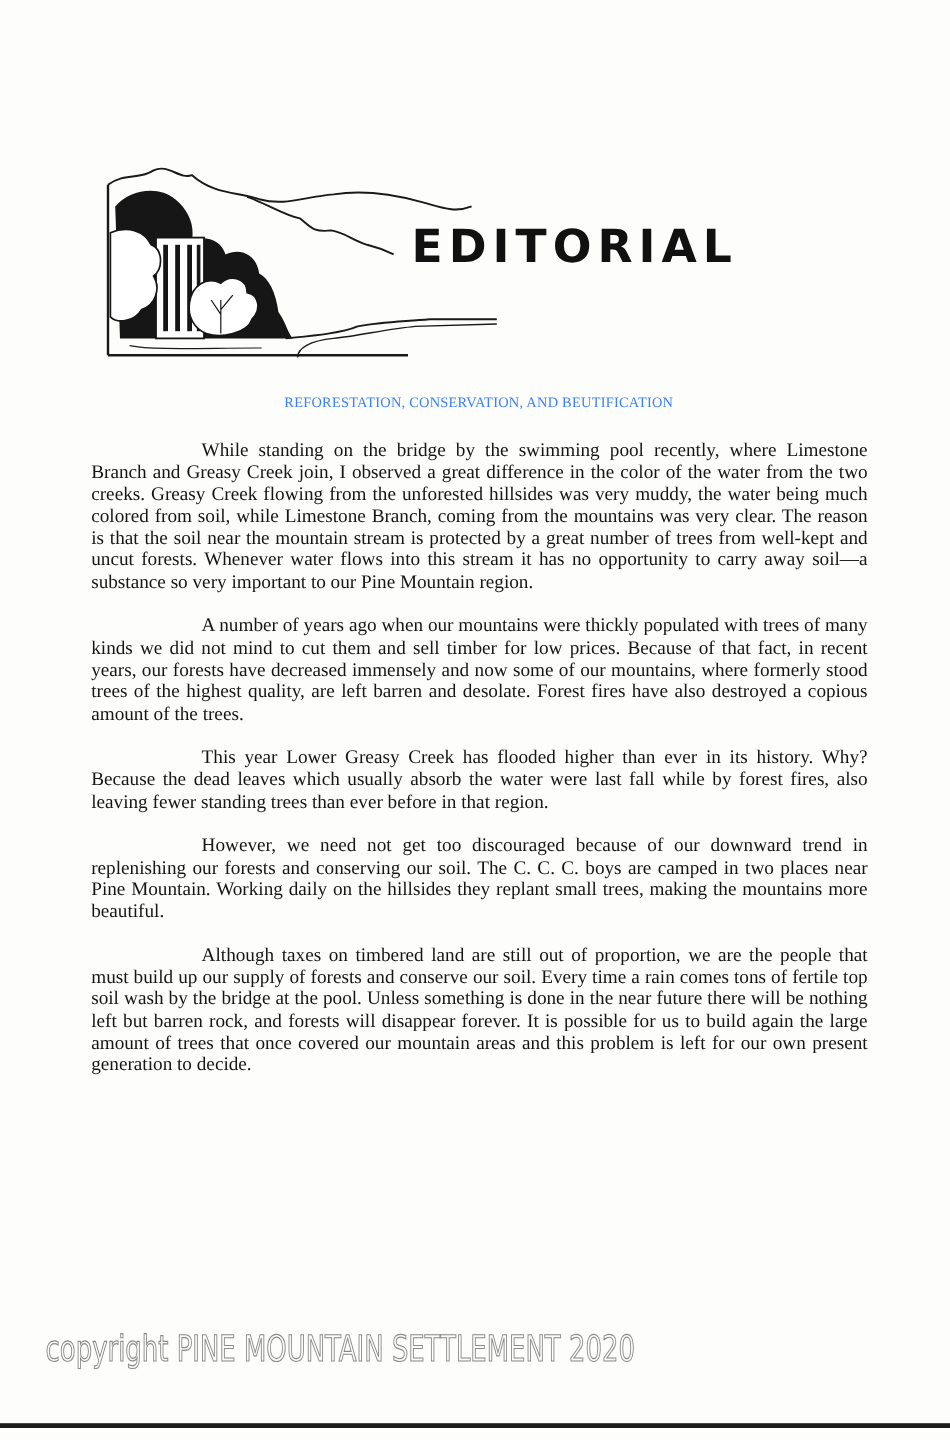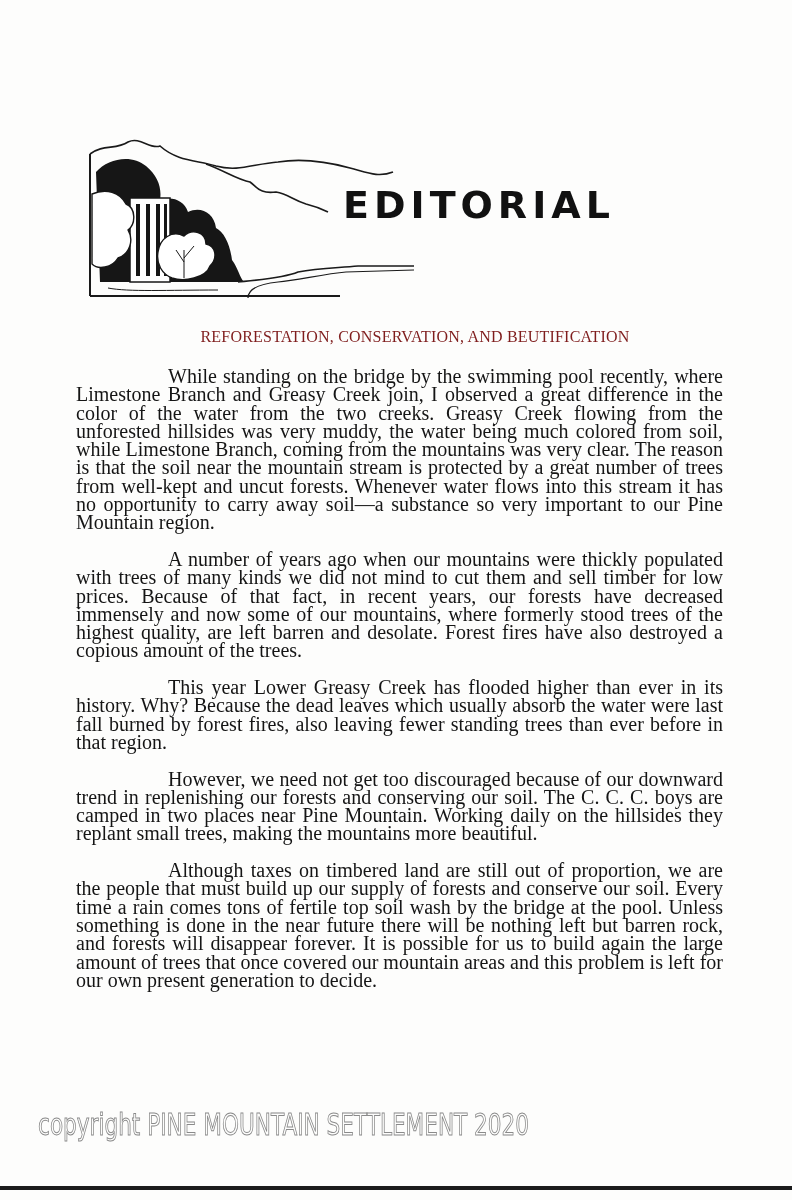--- a/index.html
+++ b/index.html
@@ -35,36 +35,36 @@
       top: 186px;
       font-family: "DejaVu Sans", "Liberation Sans", sans-serif;
       font-weight: bold;
       font-size: 38px;
       letter-spacing: 5px;
       color: #111111;
       line-height: 1;
     }
     .article-title {
       position: absolute;
-      left: 91px;
+      left: 75px;
       width: 648px;
       top: 328px;
       text-align: center;
       font-family: "Liberation Serif", "DejaVu Serif", serif;
-      font-size: 16px;
+      font-size: 12px;
       letter-spacing: 0.2px;
-      color: #7f1d1d;
+      color: #3b82f6;
     }
     .article-body {
       position: absolute;
       left: 76px;
       width: 647px;
       top: 367px;
       font-family: "Liberation Serif", "DejaVu Serif", serif;
-      font-size: 20px;
+      font-size: 16px;
       line-height: 18.3px;
       color: #151515;
     }
     .article-body p {
       margin: 0 0 18.3px 0;
       text-align: justify;
       text-indent: 92px;
       hyphens: manual;
     }
     .article-body p.short {
@@ -124,21 +124,21 @@
     <path d="M20 156 C 40 160, 80 158, 130 158" stroke="#1a1a1a" stroke-width="1" fill="none"></path>
   </svg>
 
   <div class="masthead-title">EDITORIAL</div>
 
   <div class="article-title">REFORESTATION, CONSERVATION, AND BEUTIFICATION</div>
 
   <div class="article-body">
     <p>While standing on the bridge by the swimming pool recently, where Limestone Branch and Greasy Creek join, I observed a great difference in the color of the water from the two creeks. Greasy Creek flowing from the unforested hillsides was very muddy, the water being much colored from soil, while Limestone Branch, coming from the mountains was very clear. The reason is that the soil near the mountain stream is protected by a great number of trees from well-kept and uncut forests. Whenever water flows into this stream it has no opportunity to carry away soil—a substance so very important to our Pine Mountain region.</p>
     <p>A number of years ago when our mountains were thickly pop­ulated with trees of many kinds we did not mind to cut them and sell timber for low prices. Because of that fact, in recent years, our forests have decreased immensely and now some of our mountains, where formerly stood trees of the highest quality, are left barren and desolate. Forest fires have also destroyed a copious amount of the trees.</p>
-    <p>This year Lower Greasy Creek has flooded higher than ever in its history. Why? Because the dead leaves which usually absorb the water were last fall burned by forest fires, also leaving fewer standing trees than ever before in that region.</p>
+    <p>This year Lower Greasy Creek has flooded higher than ever in its history. Why? Because the dead leaves which usually absorb the water were last fall while by forest fires, also leaving fewer standing trees than ever before in that region.</p>
     <p>However, we need not get too discouraged because of our down­ward trend in replenishing our forests and conserving our soil. The C. C. C. boys are camped in two places near Pine Mountain. Working daily on the hillsides they replant small trees, making the mountains more beautiful.</p>
     <p>Although taxes on timbered land are still out of proportion, we are the people that must build up our supply of forests and conserve our soil. Every time a rain comes tons of fertile top soil wash by the bridge at the pool. Unless something is done in the near future there will be nothing left but barren rock, and forests will disappear forever. It is possible for us to build again the large amount of trees that once covered our mountain areas and this problem is left for our own present generation to decide.</p>
   </div>
 
   <div class="watermark">copyright PINE MOUNTAIN SETTLEMENT 2020</div>
 
   <div class="bottom-rule"></div>
 </div>
 
 </body></html>

